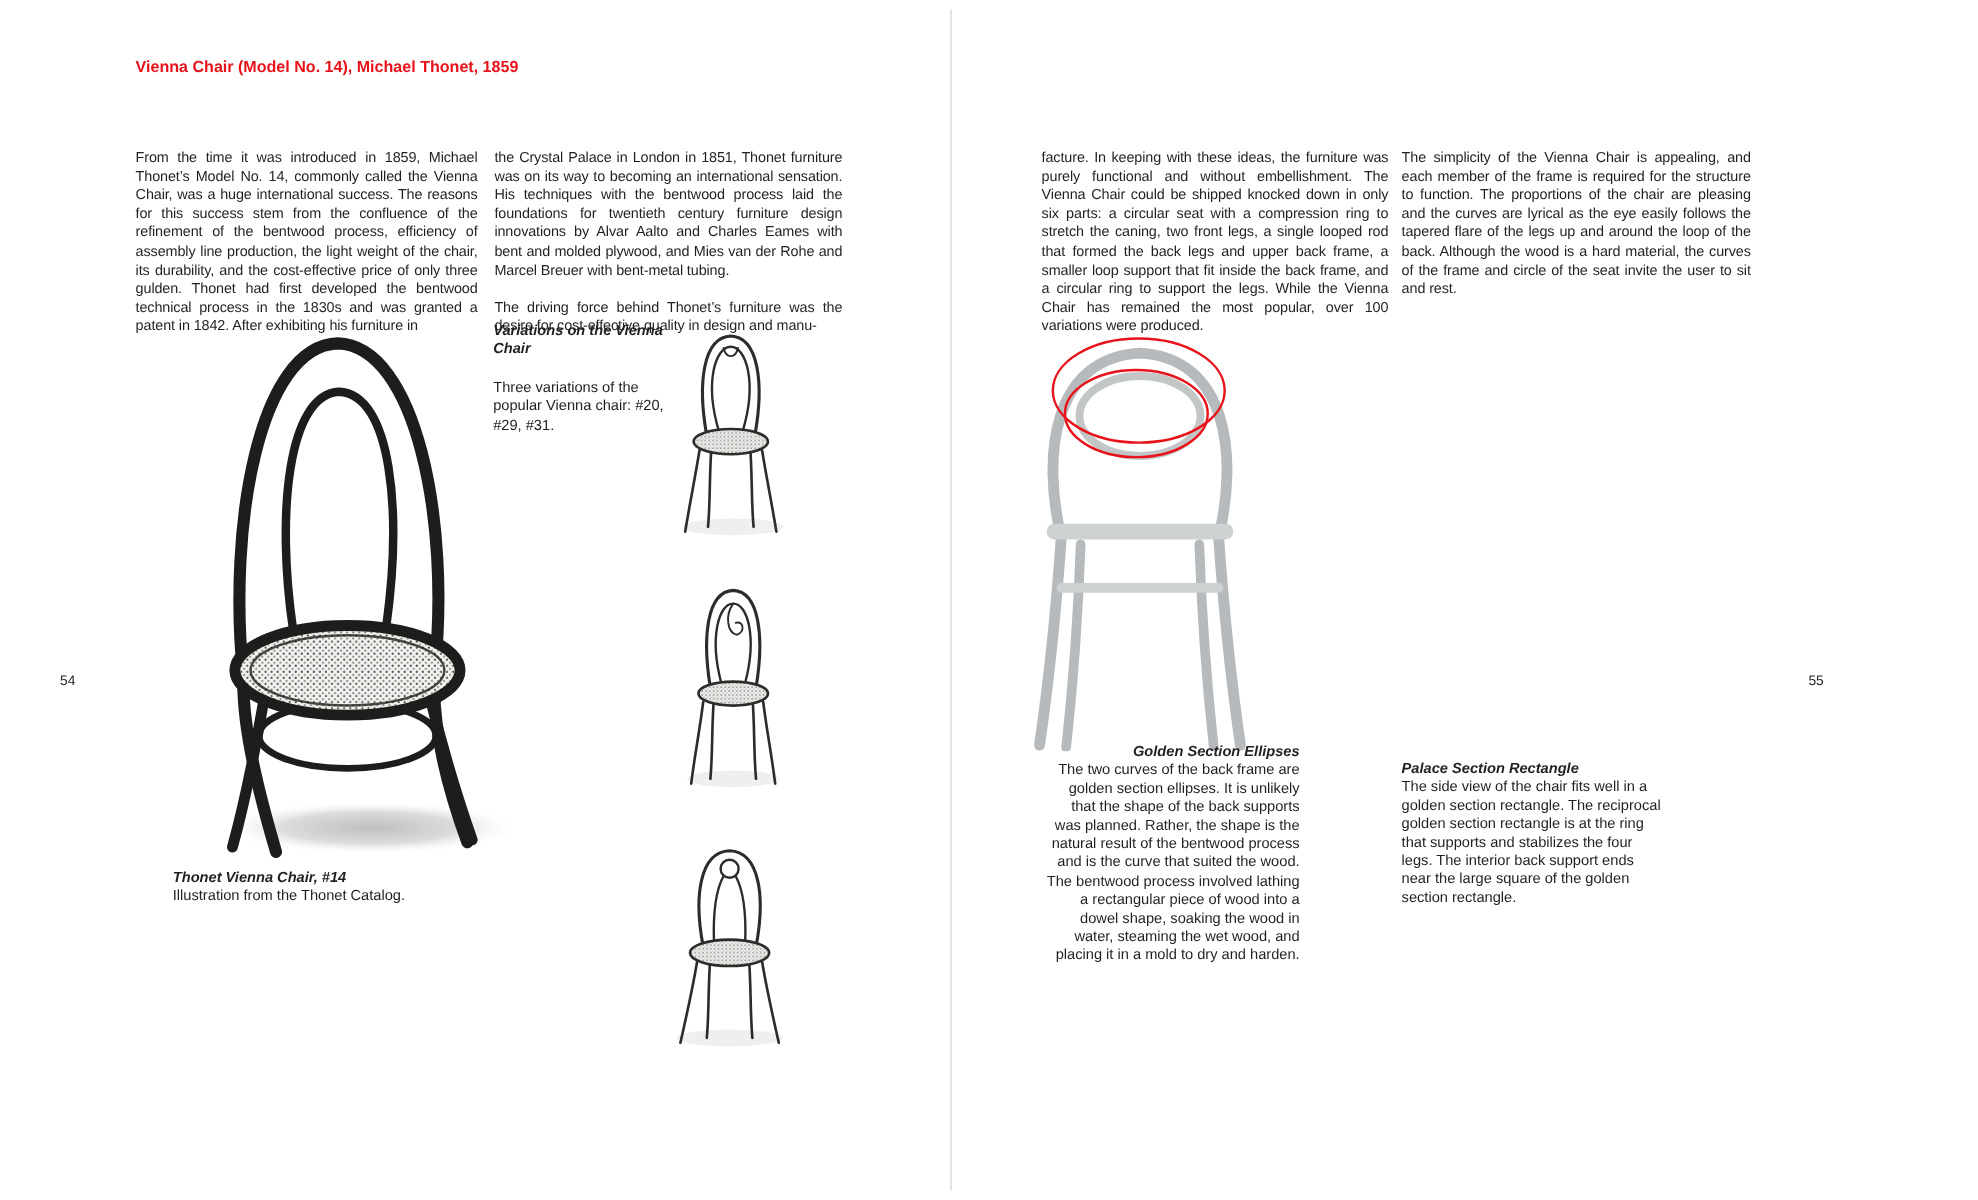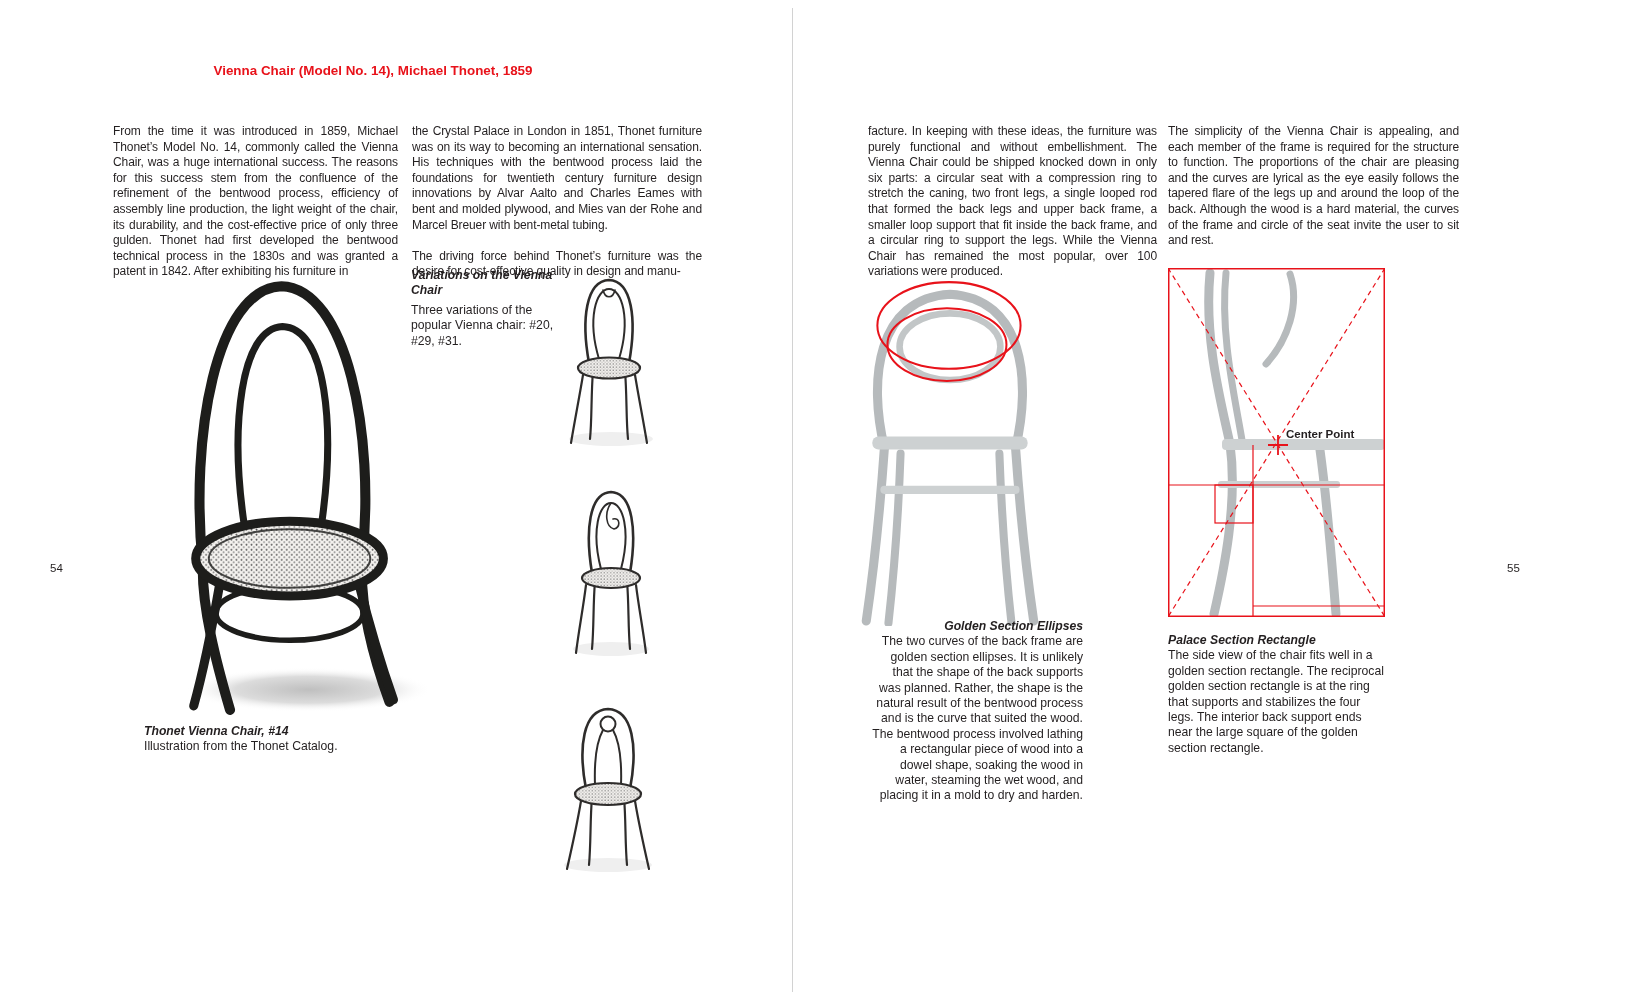--- a/index.html
+++ b/index.html
@@ -52,21 +52,21 @@
   </defs>
 </svg>
 
 <div class="spread">
 
   <div class="abs divider" style="left:792px; top:8px; height:984px;"></div>
 
   <div class="abs page-num" style="left:50px; top:562px;">54</div>
   <div class="abs page-num" style="left:1507px; top:562px;text-align:right;">55</div>
 
-  <h1 class="abs page-title" style="left:113px; top:63px; width:520px;text-align:center;">Vienna Chair (Model No. 14), Michael Thonet, 1859</h1>
+  <h1 class="abs page-title" style="left:113px; top:48px; width:520px;">Vienna Chair (Model No. 14), Michael Thonet, 1859</h1>
 
   <div class="abs body-text" style="left:113px; top:84px; width:285px;">
     <p>From the time it was introduced in 1859, Michael Thonet’s Model No. 14, commonly called the Vienna Chair, was a huge international success. The reasons for this success stem from the confluence of the refinement of the bentwood process, efficiency of assembly line production, the light weight of the chair, its durability, and the cost-effective price of only three gulden. Thonet had first developed the bentwood technical process in the 1830s and was granted a patent in 1842. After exhibiting his furniture in</p>
   </div>
   <div class="abs body-text" style="left:412px; top:84px; width:290px;">
     <p>the Crystal Palace in London in 1851, Thonet furniture was on its way to becoming an international sensation. His techniques with the bentwood process laid the foundations for twentieth century furniture design innovations by Alvar Aalto and Charles Eames with bent and molded plywood, and Mies van der Rohe and Marcel Breuer with bent-metal tubing.</p>
     <p>The driving force behind Thonet’s furniture was the desire for cost-effective quality in design and manu-</p>
   </div>
   <div class="abs body-text" style="left:868px; top:84px; width:289px;">
     <p>facture. In keeping with these ideas, the furniture was purely functional and without embellishment. The Vienna Chair could be shipped knocked down in only six parts: a circular seat with a compression ring to stretch the caning, two front legs, a single looped rod that formed the back legs and upper back frame, a smaller loop support that fit inside the back frame, and a circular ring to support the legs. While the Vienna Chair has remained the most popular, over 100 variations were produced.</p>
@@ -87,21 +87,21 @@
       <ellipse cx="149" cy="290" rx="80" ry="29" fill="none" stroke="#1d1d1b" stroke-width="2" opacity="0.8"></ellipse>
     </svg>
     <figcaption class="abs caption" style="left:5px; top:458px; width:280px;">
       <div class="caption-title">Thonet Vienna Chair, #14</div>
       <div>Illustration from the Thonet Catalog.</div>
     </figcaption>
   </figure>
 
   <div class="abs caption" style="left:411px; top:268px; width:155px;">
     <div class="caption-title">Variations on the Vienna Chair</div>
-    <div style="margin-top:4px;">Three variations of the popular Vienna chair: #20, #29, #31.</div>
+    <div style="margin-top:17px;">Three variations of the popular Vienna chair: #20, #29, #31.</div>
   </div>
 
   <figure class="abs" style="left:558px; top:267px;">
     <svg viewBox="0 0 102 186" width="102" height="186">
       <ellipse cx="53" cy="172" rx="42" ry="7" fill="#efefef"></ellipse>
       <path class="ink-thin" stroke-width="2.6" d="M 31 96 C 23 52 28 14 51 13 C 74 14 79 52 71 96"></path>
       <path class="ink-thin" stroke-width="2" d="M 41 92 C 29 52 38 22 51 22 C 64 22 73 52 61 92"></path>
       <path class="ink-thin" stroke-width="1.6" d="M 45 23 C 47 32 55 32 57 23"></path>
       <path class="ink-thin" stroke-width="2.2" d="M 25 108 C 21 132 17 152 13 176 M 77 108 C 81 132 85 152 89 176 M 35 104 C 33 128 34 152 32 172 M 67 104 C 69 128 68 152 70 172"></path>
       <ellipse cx="51" cy="101" rx="31" ry="10.5" fill="url(#caneS)" stroke="#2e2c2b" stroke-width="2.2"></ellipse>
@@ -141,40 +141,19 @@
       <ellipse class="red-stroke" stroke-width="2" cx="96" cy="57" rx="71" ry="43"></ellipse>
       <ellipse class="red-stroke" stroke-width="2" cx="94" cy="76" rx="59" ry="36"></ellipse>
     </svg>
   </figure>
 
   <div class="abs caption" style="left:868px; top:619px; width:215px;text-align:right;">
     <div class="caption-title">Golden Section Ellipses</div>
     <div>The two curves of the back frame are golden section ellipses. It is unlikely that the shape of the back supports was planned. Rather, the shape is the natural result of the bentwood process and is the curve that suited the wood. The bentwood process involved lathing a rectangular piece of wood into a dowel shape, soaking the wood in water, steaming the wet wood, and placing it in a mold to dry and harden.</div>
   </div>
 
-  <figure class="abs" style="left:1168px; top:268px;">
-    <svg viewBox="0 0 217 349" width="217" height="349">
-
-      <path class="gray-stroke" stroke-width="9" d="M 42 5 C 36 70 52 130 62 176 C 70 235 56 302 46 346"></path>
-      <path class="gray-stroke" stroke-width="7" d="M 58 5 C 52 65 66 125 74 172"></path>
-      <path class="gray-stroke" stroke-width="7" d="M 122 6 C 132 36 120 72 98 96"></path>
-      <path class="gray-stroke" stroke-width="9" d="M 152 182 C 160 240 164 298 168 346"></path>
-      <rect class="light-fill" x="54" y="171" width="163" height="11" rx="4"></rect>
-      <rect class="light-fill" x="50" y="213" width="122" height="7" rx="3"></rect>
-
-      <rect class="red-stroke" stroke-width="1.5" x="0.75" y="0.75" width="215.5" height="347.5"></rect>
-      <line class="red-stroke dash" stroke-width="1.2" x1="0" y1="0" x2="217" y2="349"></line>
-      <line class="red-stroke dash" stroke-width="1.2" x1="217" y1="0" x2="0" y2="349"></line>
-      <line class="red-stroke" stroke-width="1.2" x1="0" y1="217" x2="217" y2="217"></line>
-      <line class="red-stroke" stroke-width="1.2" x1="85" y1="177" x2="85" y2="349"></line>
-      <line class="red-stroke" stroke-width="1.2" x1="85" y1="338" x2="217" y2="338"></line>
-      <rect class="red-stroke" stroke-width="1.2" x="47" y="217" width="38" height="38"></rect>
-      <path class="red-stroke" stroke-width="1.8" d="M 100 177 H 120 M 110 167 V 187"></path>
-      <text class="svg-label" x="118" y="170">Center Point</text>
-    </svg>
-  </figure>
 
   <div class="abs caption" style="left:1168px; top:633px; width:216px;">
     <div class="caption-title">Palace Section Rectangle</div>
     <div>The side view of the chair fits well in a golden section rectangle. The reciprocal golden section rectangle is at the ring that supports and stabilizes the four legs. The interior back support ends near the large square of the golden section rectangle.</div>
   </div>
 
 </div>
 
 </body></html>

